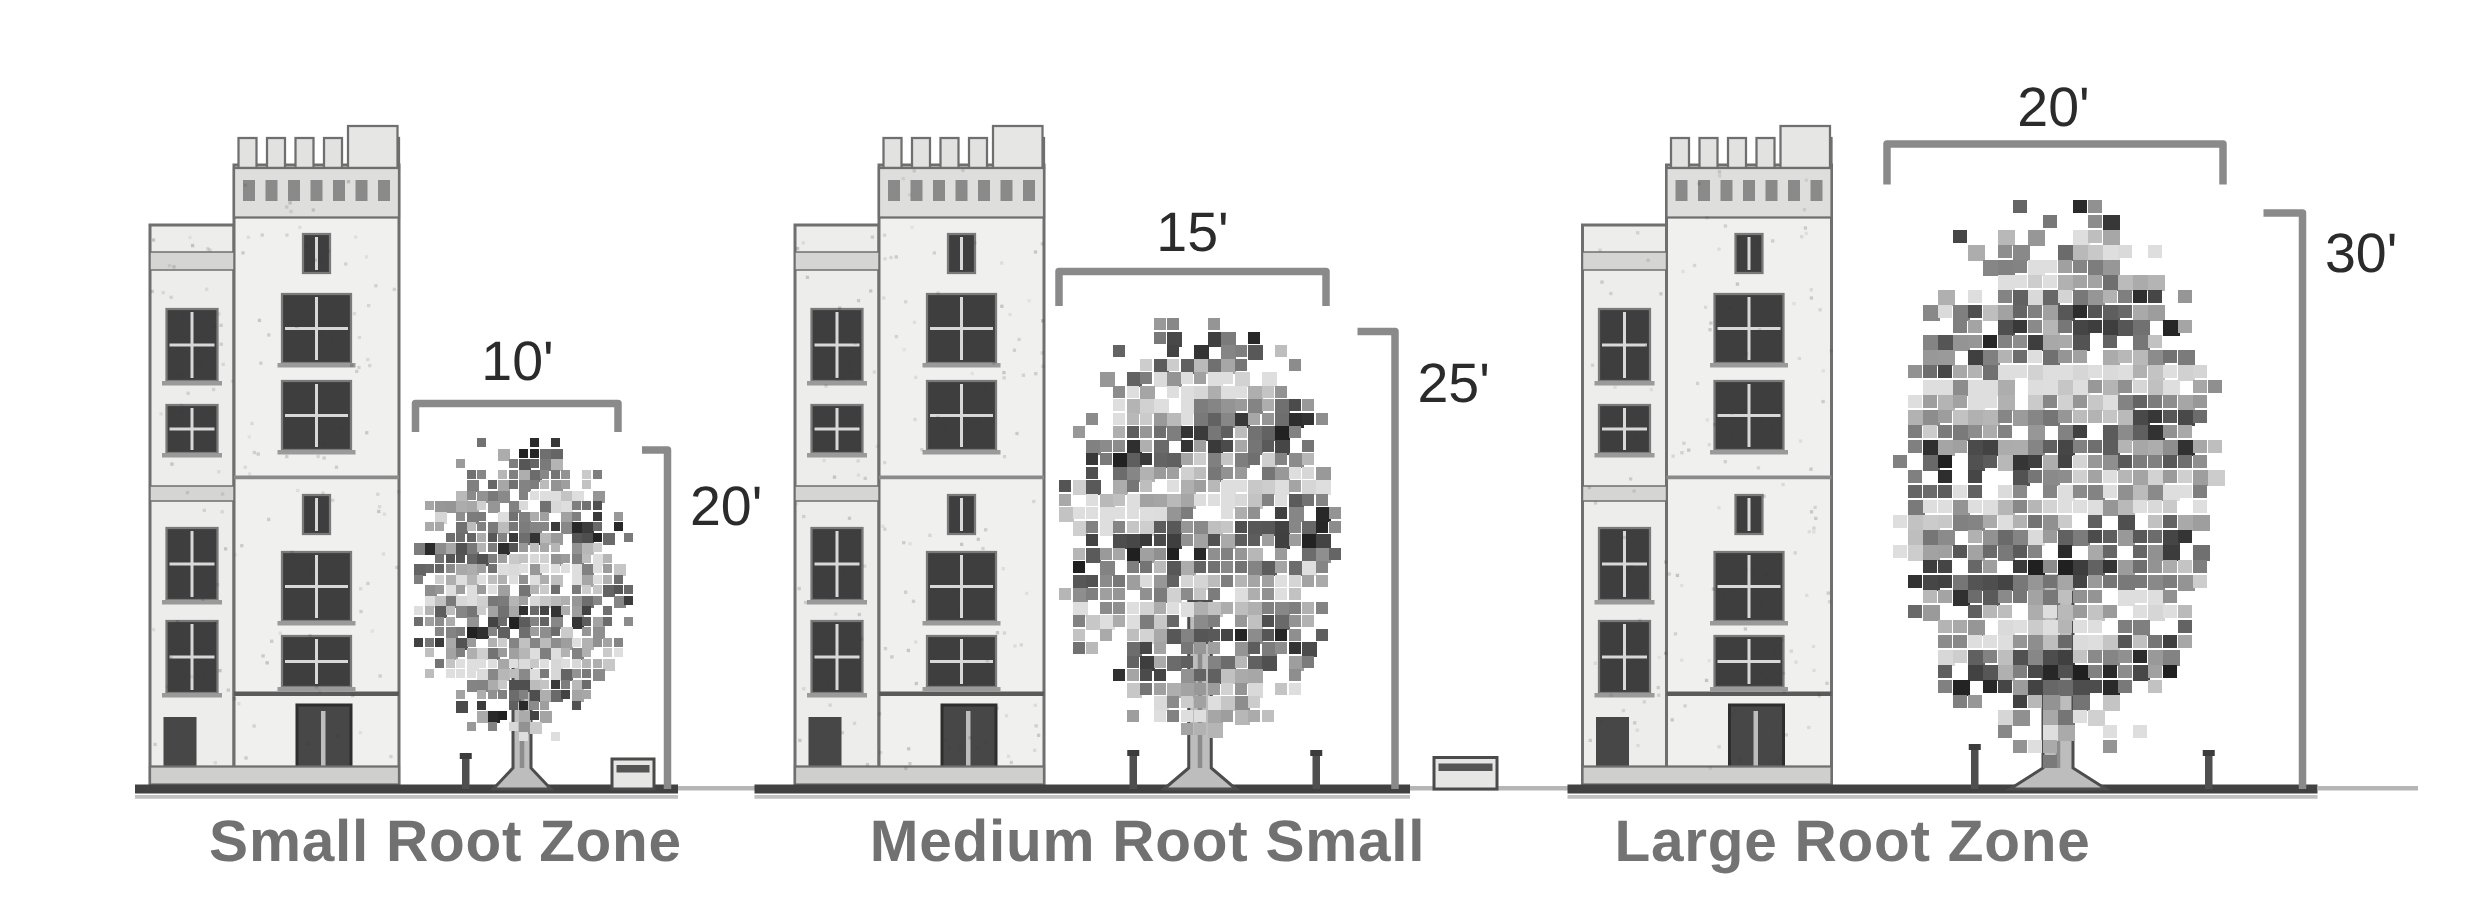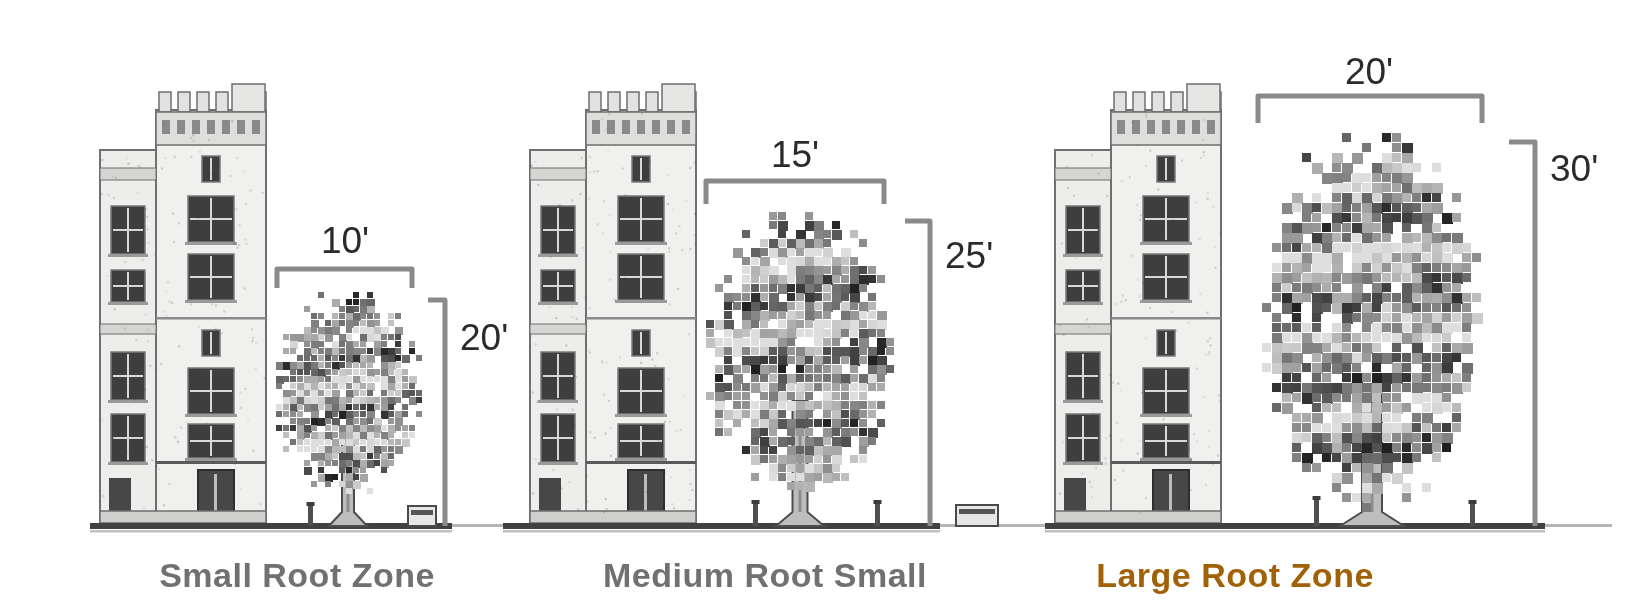--- a/index.html
+++ b/index.html
@@ -5,24 +5,24 @@
   html,body{margin:0;padding:0;background:#ffffff;}
   .stage{
     position:relative;
     width:1648px;height:600px;
     background:#ffffff;
     overflow:hidden;
     font-family:"Liberation Sans", sans-serif;
   }
   .caption{
     position:absolute;
-    top:556px;
+    top:540px;
     transform:translateX(-50%);
     font-weight:bold;
-    font-size:34px;
+    font-size:39px;
     letter-spacing:0.5px;
     white-space:nowrap;
   }
   svg text.dim-label{
     font-family:"Liberation Sans", sans-serif;
     font-size:37px;
   }
 </style>
 </head>
 <body>
@@ -2041,15 +2041,15 @@
         </g>
       <path class="bracket" d="M 1258 123 V 96 H 1482 V 123" fill="none" stroke="#8a8a8a" stroke-width="5" stroke-linejoin="round" stroke-linecap="butt"></path>
       <path class="hdim" d="M 1509 142 H 1535 V 526" fill="none" stroke="#8a8a8a" stroke-width="5" stroke-linejoin="round" stroke-linecap="butt"></path>
       <text class="dim-label wlabel" text-anchor="middle" x="1369" y="84" fill="#2b2b2b">20'</text>
       <text class="dim-label hlabel" text-anchor="start" x="1550" y="181" fill="#2b2b2b">30'</text>
     </g>
   </svg>
 
   <div class="caption" style="left: 297px; color: rgb(113, 113, 113);">Small Root Zone</div>
   <div class="caption" style="left: 765px; color: rgb(113, 113, 113);">Medium Root Small</div>
-  <div class="caption" style="left: 1235px; color: #a16207;">Large Root Zone</div>
+  <div class="caption" style="left: 1235px; color: #737373;">Large Root Zone</div>
 
 </div>
 
 </body></html>

